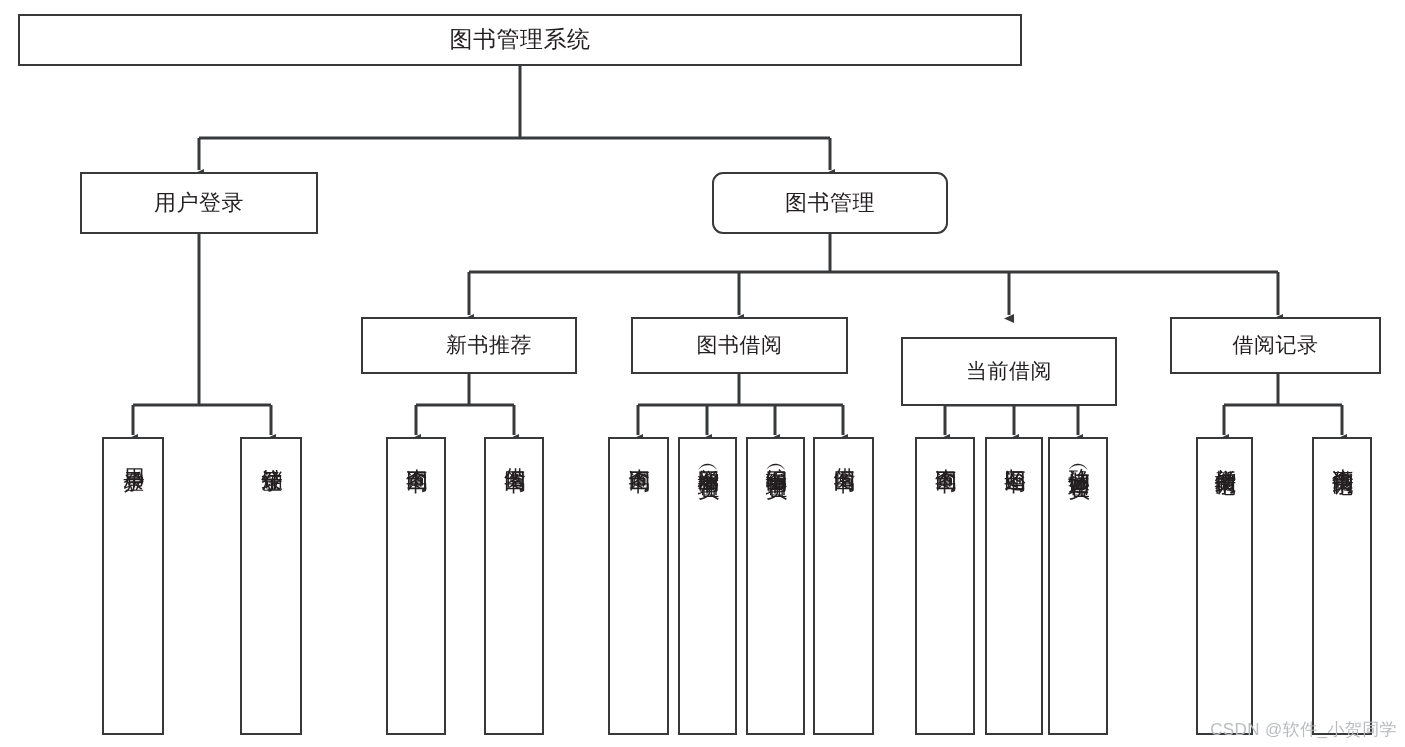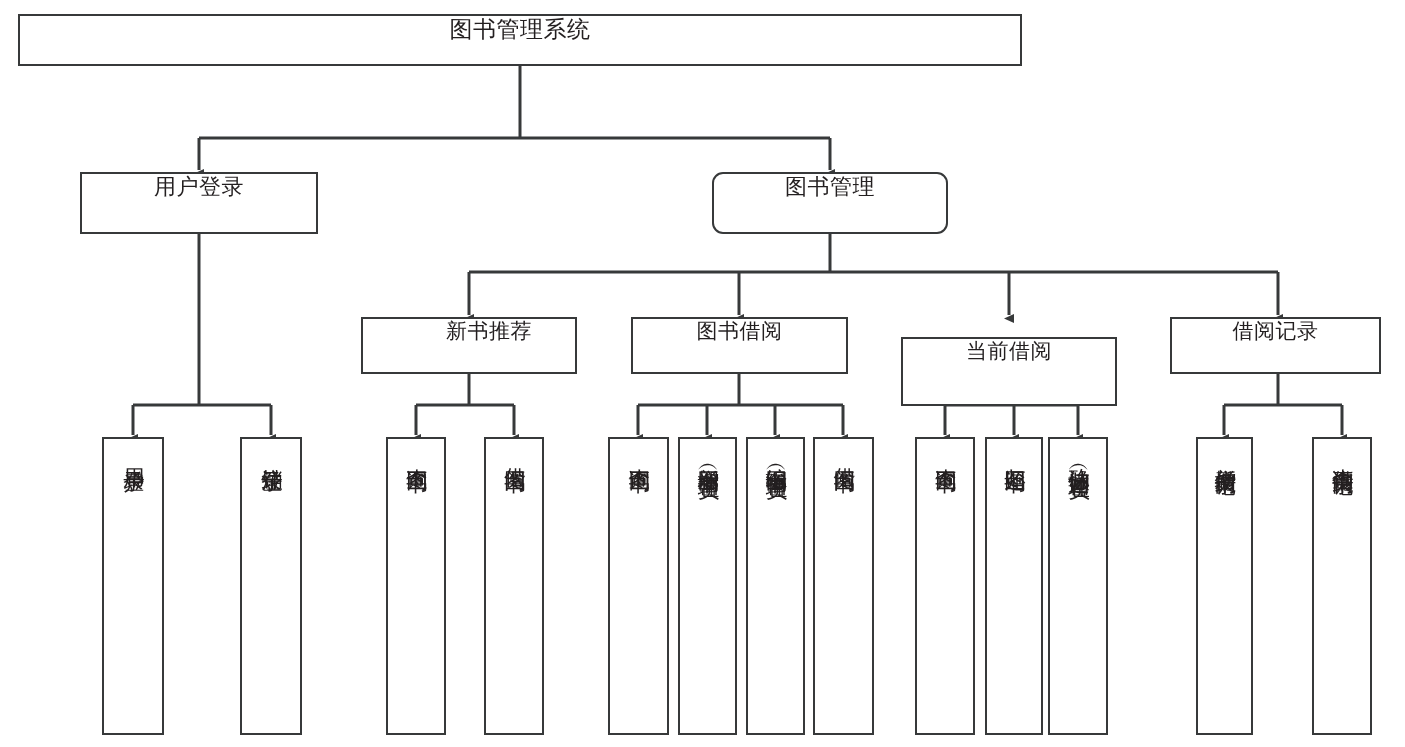--- a/index.html
+++ b/index.html
@@ -27,21 +27,21 @@
     width: 1405px;
     height: 747px;
     pointer-events: none;
   }
   .node-box {
     position: absolute;
     box-sizing: border-box;
     background: #ffffff;
     border: 2.2px solid #37393a;
     display: flex;
-    align-items: flex-start;
+    align-items: center;
     justify-content: center;
     overflow: hidden;
   }
   .node-label {
     color: #231f20;
     font-family: "Liberation Sans", "DejaVu Sans", sans-serif;
     line-height: 1.18;
     letter-spacing: 0.5px;
     text-align: center;
     white-space: nowrap;
@@ -176,13 +176,14 @@
         <div class="node-label" style="color: rgb(35, 31, 32);">确认归还（管理员）</div>
       </div>
       <div class="node-box level-3" style="left: 1196px; top: 437px; width: 57px; height: 298px; border-color: rgb(55, 57, 58);">
         <div class="node-label" style="color: rgb(35, 31, 32);">新增借阅记录</div>
       </div>
       <div class="node-box level-3" style="left: 1312px; top: 437px; width: 60px; height: 298px; border-color: rgb(55, 57, 58);">
         <div class="node-label" style="color: rgb(35, 31, 32);">查询借阅记录</div>
       </div>
     </div>
 
+  <div class="watermark">CSDN @软件_小贺同学</div>
 </div>
 
 </body></html>

